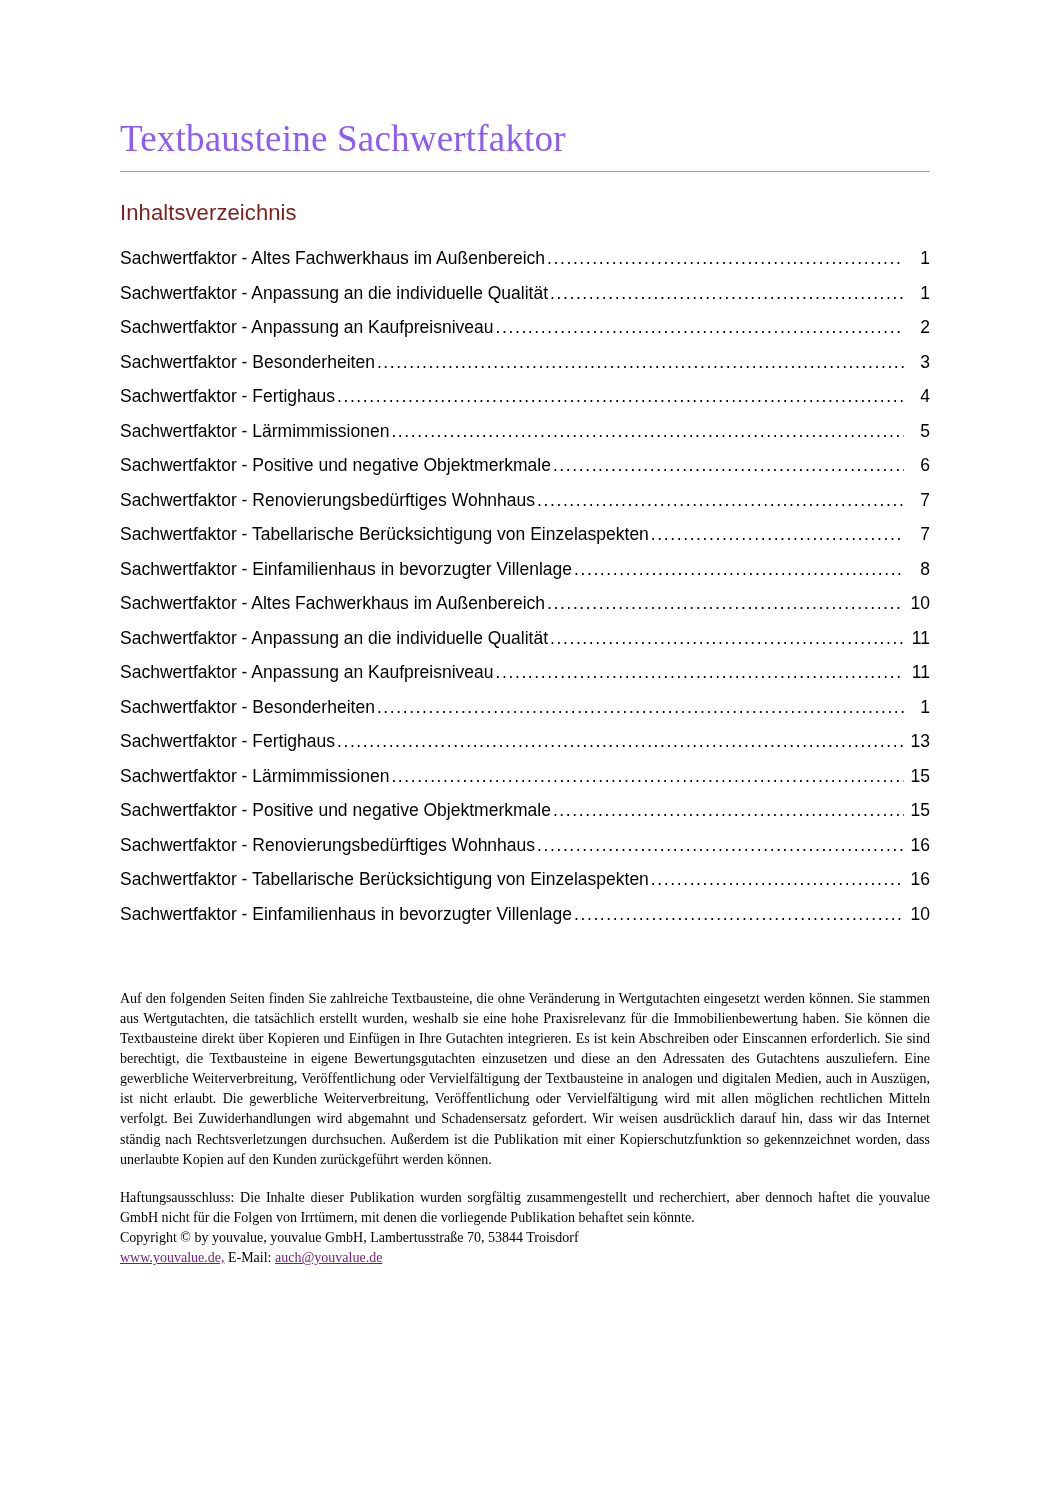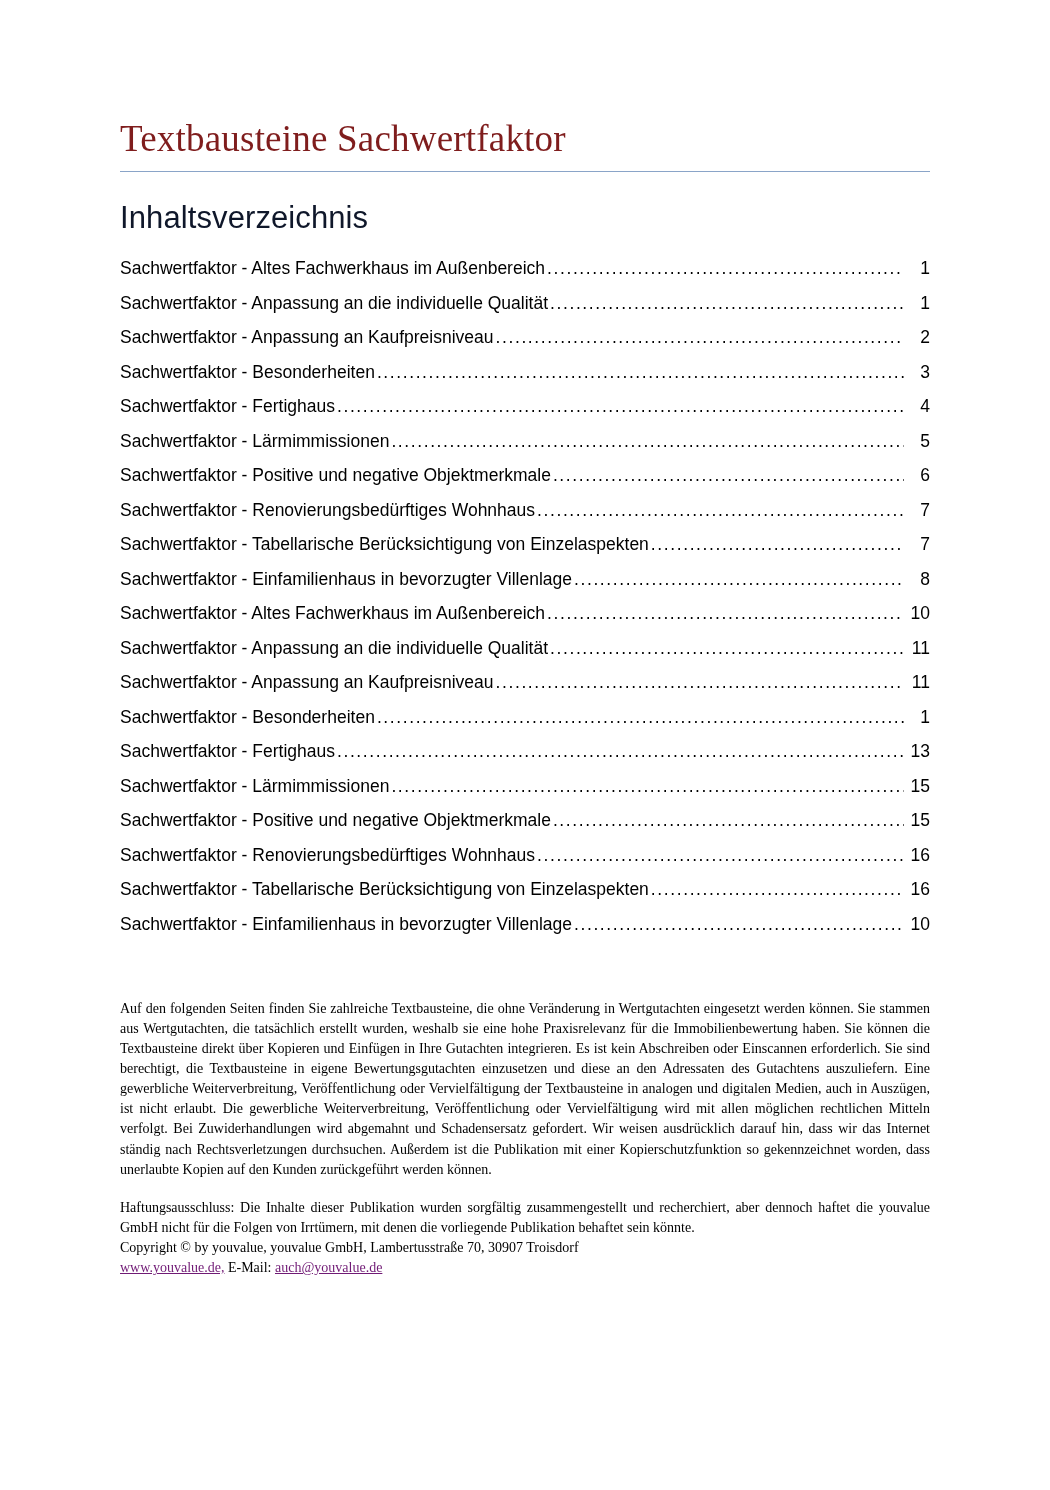--- a/index.html
+++ b/index.html
@@ -25,31 +25,31 @@
   .content {
     position: absolute;
     left: 120px;
     top: 118px;
     width: 810px;
   }
   .doc-title {
     font-family: "Liberation Serif", serif;
     font-size: 37px;
     font-weight: normal;
-    color: #7f1d1d;
+    color: #8b5cf6;
     letter-spacing: 0.2px;
     margin: 0;
     padding-bottom: 10px;
     border-bottom: 1px solid #8aa4c8;
     line-height: 1.15;
   }
   .toc-heading {
     font-family: "Liberation Sans", sans-serif;
-    font-size: 31px;
-    color: #0f172a;
+    font-size: 22px;
+    color: #7f1d1d;
     font-weight: normal;
     margin: 28px 0 16px 0;
     letter-spacing: 0.1px;
   }
   .toc {
     font-family: "Liberation Sans", sans-serif;
     font-size: 17.5px;
     color: #000000;
     margin-top: 8px;
   }
@@ -227,21 +227,21 @@
         <span class="toc-text">Sachwertfaktor - Einfamilienhaus in bevorzugter Villenlage</span>
         <span class="toc-dots">..................................................................................................................................</span>
         <span class="toc-page">10</span>
       </div>
 
     </div>
 
     <div class="body-text">
       <p>Auf den folgenden Seiten finden Sie zahlreiche Textbausteine, die ohne Veränderung in Wertgutachten eingesetzt werden können. Sie stammen aus Wertgutachten, die tatsächlich erstellt wurden, weshalb sie eine hohe Praxisrelevanz für die Immobilienbewertung haben. Sie können die Textbausteine direkt über Kopieren und Einfügen in Ihre Gutachten integrieren. Es ist kein Abschreiben oder Einscannen erforderlich. Sie sind berechtigt, die Textbausteine in eigene Bewertungsgutachten einzusetzen und diese an den Adressaten des Gutachtens auszuliefern. Eine gewerbliche Weiterverbreitung, Veröffentlichung oder Vervielfältigung der Textbausteine in analogen und digitalen Medien, auch in Auszügen, ist nicht erlaubt. Die gewerbliche Weiterverbreitung, Veröffentlichung oder Vervielfältigung wird mit allen möglichen rechtlichen Mitteln verfolgt. Bei Zuwiderhandlungen wird abgemahnt und Schadensersatz gefordert. Wir weisen ausdrücklich darauf hin, dass wir das Internet ständig nach Rechtsverletzungen durchsuchen. Außerdem ist die Publikation mit einer Kopierschutzfunktion so gekennzeichnet worden, dass unerlaubte Kopien auf den Kunden zurückgeführt werden können.</p>
       <p style="margin-bottom:0;">Haftungsausschluss: Die Inhalte dieser Publikation wurden sorgfältig zusammengestellt und recherchiert, aber dennoch haftet die youvalue GmbH nicht für die Folgen von Irrtümern, mit denen die vorliegende Publikation behaftet sein könnte.</p>
-      <p class="tight">Copyright © by youvalue, youvalue GmbH, Lambertusstraße 70, 30907 Troisdorf</p>
+      <p class="tight">Copyright © by youvalue, youvalue GmbH, Lambertusstraße 70, 53844 Troisdorf</p>
       <p class="tight">
         <a class="link" href="#">www.youvalue.de,</a>
         <span>E-Mail:</span>
         <a class="link" href="#">auch@youvalue.de</a>
       </p>
     </div>
 
   </div>
 </div>
 

